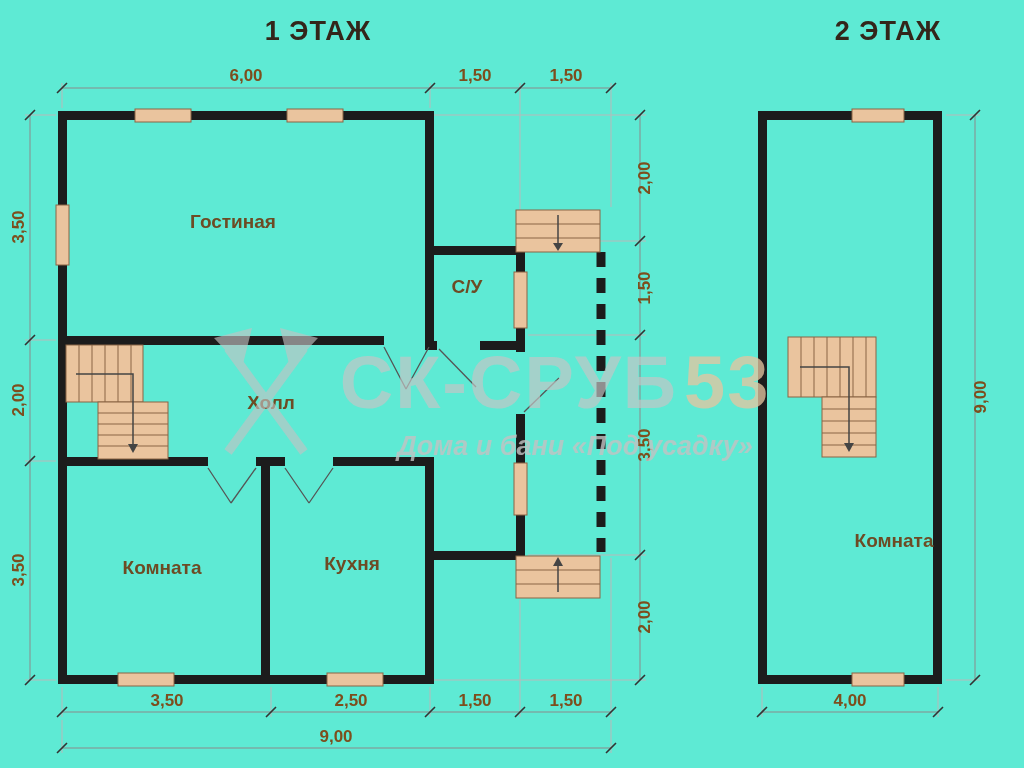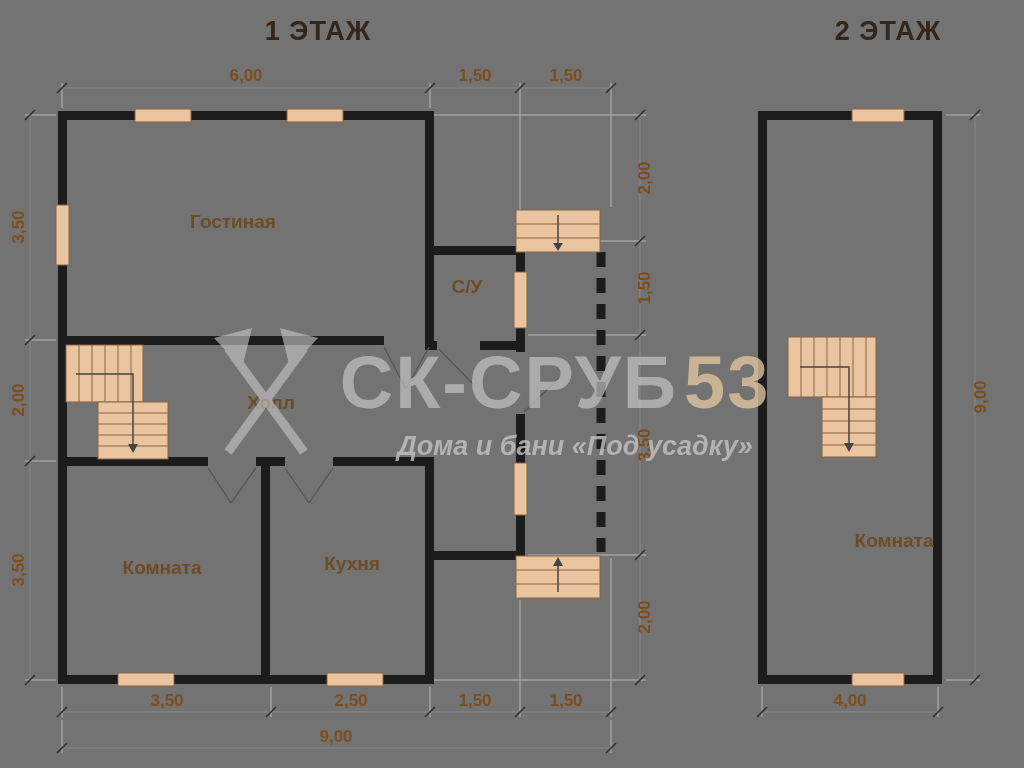--- a/index.html
+++ b/index.html
@@ -1,16 +1,16 @@
 <!DOCTYPE html>
 <html><head>
 <meta charset="utf-8">
 <style>
   html,body{margin:0;padding:0;background:#ffffff;}
-  #stage{position:relative;width:1024px;height:768px;background:#737373;overflow:hidden;}
+  #stage{position:relative;width:1024px;height:768px;background:#5eead4;overflow:hidden;}
   svg{display:block;}
   text{font-family:"Liberation Sans","DejaVu Sans",sans-serif;}
   .room-label{font-size:19px;font-weight:600;fill:#6d4b24;}
   .dim-label{font-size:17px;font-weight:700;fill:#7d4e1d;}
   .title-label{font-size:27px;font-weight:700;fill:#33261a;letter-spacing:1px;}
   .dimline{stroke:#8a8a8a;stroke-width:1;}
   .tick{stroke:#333;stroke-width:1.6;}
   .extline{stroke:#b9b9b9;stroke-width:1;}
   .wall{fill:#1c1c1c;}
   .wood{fill:#eac49e;stroke:#8a6544;stroke-width:1;}

